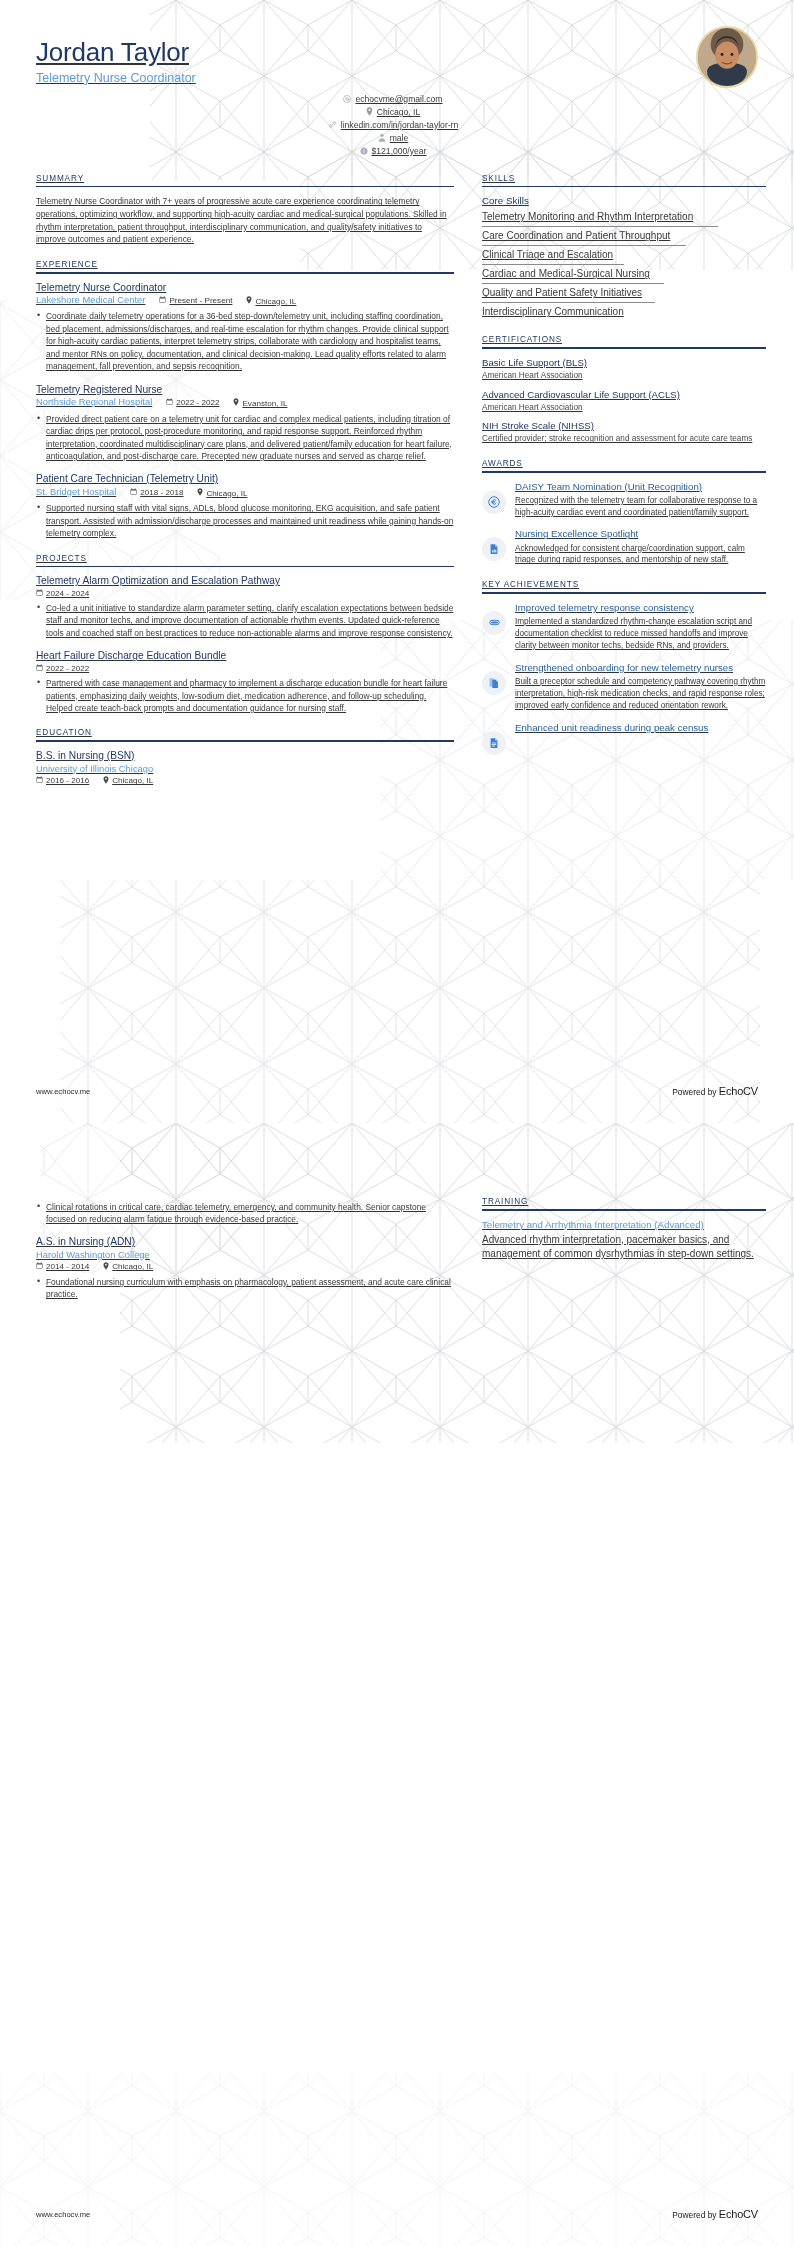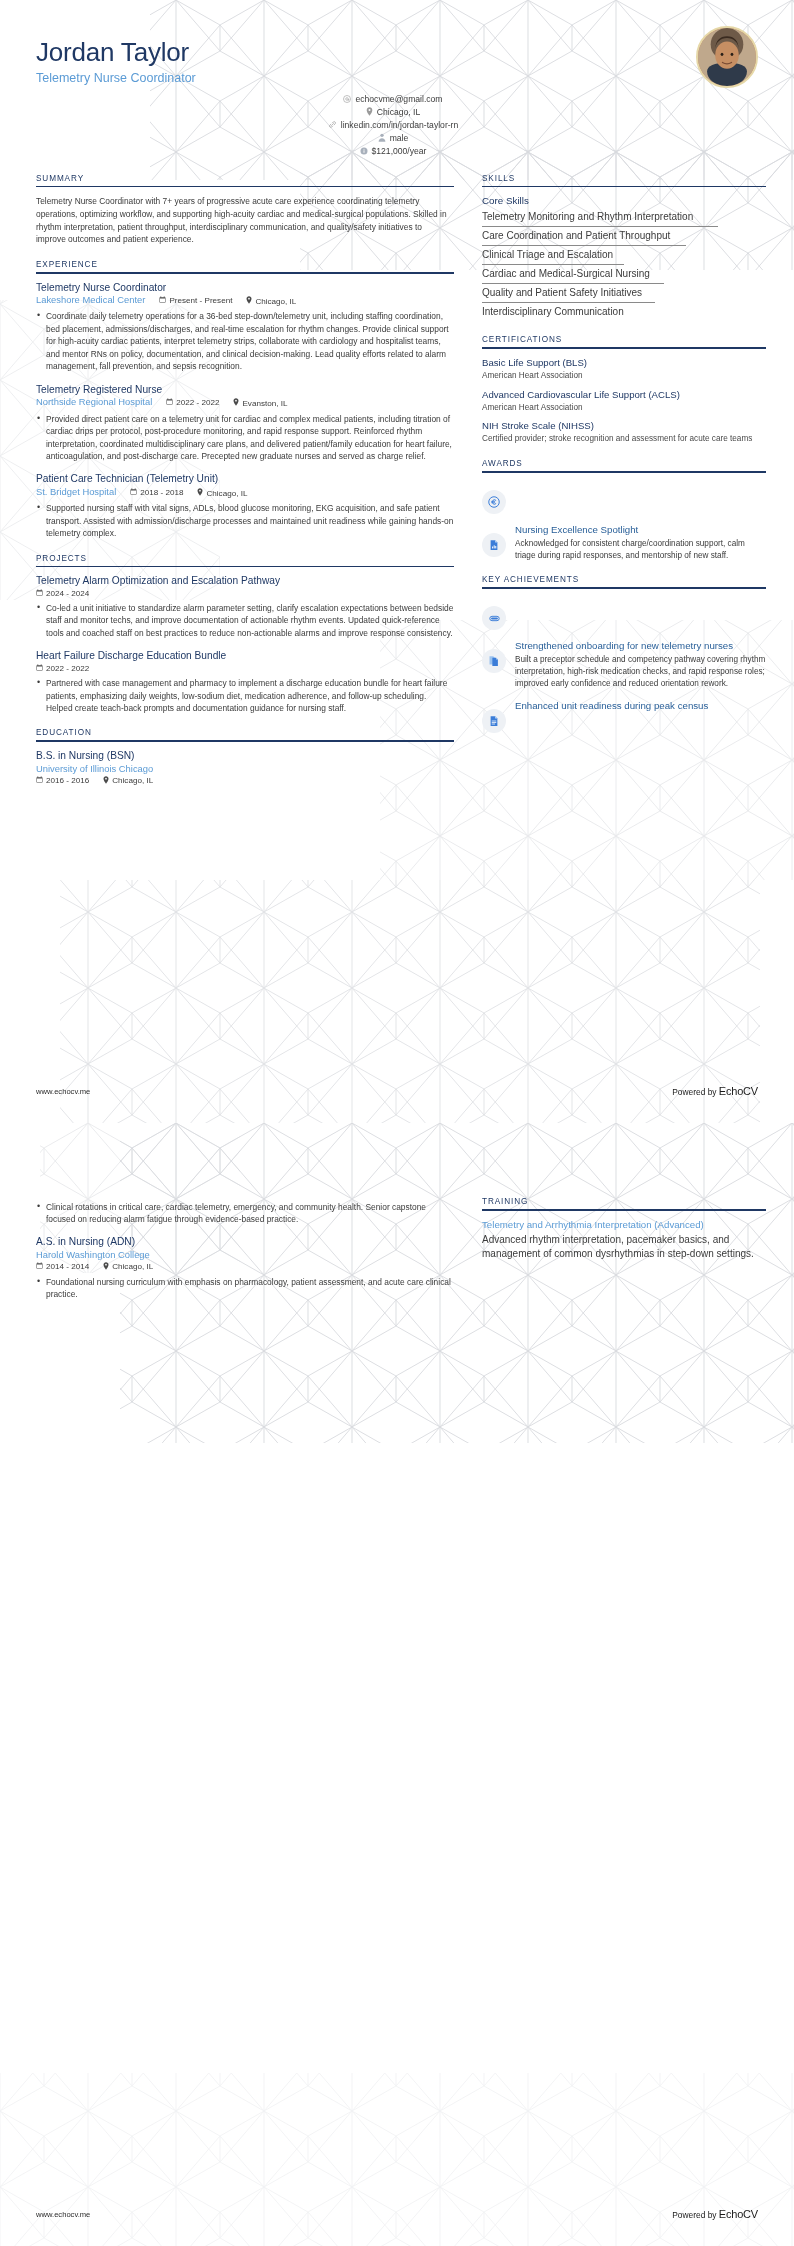--- a/index.html
+++ b/index.html
@@ -8,20 +8,21 @@
     background: #ffffff;
     font-family: "Liberation Sans", sans-serif;
     color: #333333;
   }
   .page {
     position: relative;
     width: 794px;
     height: 1123px;
     background: #ffffff;
     overflow: hidden;
+    text-decoration: underline;
   }
   
   .pattern {
     position: absolute;
     inset: 0;
     pointer-events: none;
     z-index: 0;
     opacity: 0.55;
   }
   .pattern svg { display: block; width: 100%; height: 100%; }
@@ -588,20 +589,24 @@
           <div class="sec-rule"></div>
 
           <div class="award-row">
             <div class="award-icon">
               <svg width="12" height="12" viewBox="0 0 16 16">
                   <circle cx="8" cy="8" r="7" fill="none" stroke="#3b7dd8" stroke-width="1.3"></circle>
                   <path d="M10.4 5.6a3 3 0 1 0 0 4.8" fill="none" stroke="#3b7dd8" stroke-width="1.3" stroke-linecap="round"></path>
                   <path d="M4.9 7.2h4 M4.9 8.9h4" stroke="#3b7dd8" stroke-width="1.1" stroke-linecap="round"></path>
                 </svg>
             </div>
+            <div class="award-body">
+              <div class="award-title">DAISY Team Nomination (Unit Recognition)</div>
+              <div class="award-desc">Recognized with the telemetry team for collaborative response to a high-acuity cardiac event and coordinated patient/family support.</div>
+            </div>
           </div>
 
           <div class="award-row">
             <div class="award-icon">
               <svg width="12" height="12" viewBox="0 0 16 16">
                   <path d="M3.5 1.5h6l3 3v10h-9z" fill="#3b7dd8"></path>
                   <path d="M9.5 1.5v3h3" fill="#bcd6f5"></path>
                   <rect x="5.5" y="10" width="1.3" height="2.6" fill="#ffffff"></rect>
                   <rect x="7.6" y="8.4" width="1.3" height="4.2" fill="#ffffff"></rect>
                   <rect x="9.7" y="9.3" width="1.3" height="3.3" fill="#ffffff"></rect>
@@ -617,20 +622,24 @@
         <div class="sec">
           <div class="sec-title">KEY ACHIEVEMENTS</div>
           <div class="sec-rule"></div>
 
           <div class="award-row">
             <div class="award-icon">
               <svg width="13" height="13" viewBox="0 0 18 18">
                   <rect x="2.5" y="6" width="13" height="6" rx="3" fill="none" stroke="#3b7dd8" stroke-width="1.3"></rect>
                   <rect x="4.2" y="7.6" width="9.6" height="2.8" rx="1.4" fill="#3b7dd8"></rect>
                 </svg>
+            </div>
+            <div class="award-body">
+              <div class="award-title">Improved telemetry response consistency</div>
+              <div class="award-desc">Implemented a standardized rhythm-change escalation script and documentation checklist to reduce missed handoffs and improve clarity between monitor techs, bedside RNs, and providers.</div>
             </div>
           </div>
 
           <div class="award-row">
             <div class="award-icon">
               <svg width="12" height="12" viewBox="0 0 16 16">
                   <path d="M2 1.5h5l2.4 2.4v8.6H2z" fill="#9cc3ef"></path>
                   <path d="M5.8 3.5h5l2.4 2.4v8.6H5.8z" fill="#3b7dd8"></path>
                   <path d="M10.8 3.5v2.4h2.4" fill="#bcd6f5"></path>
                 </svg>

